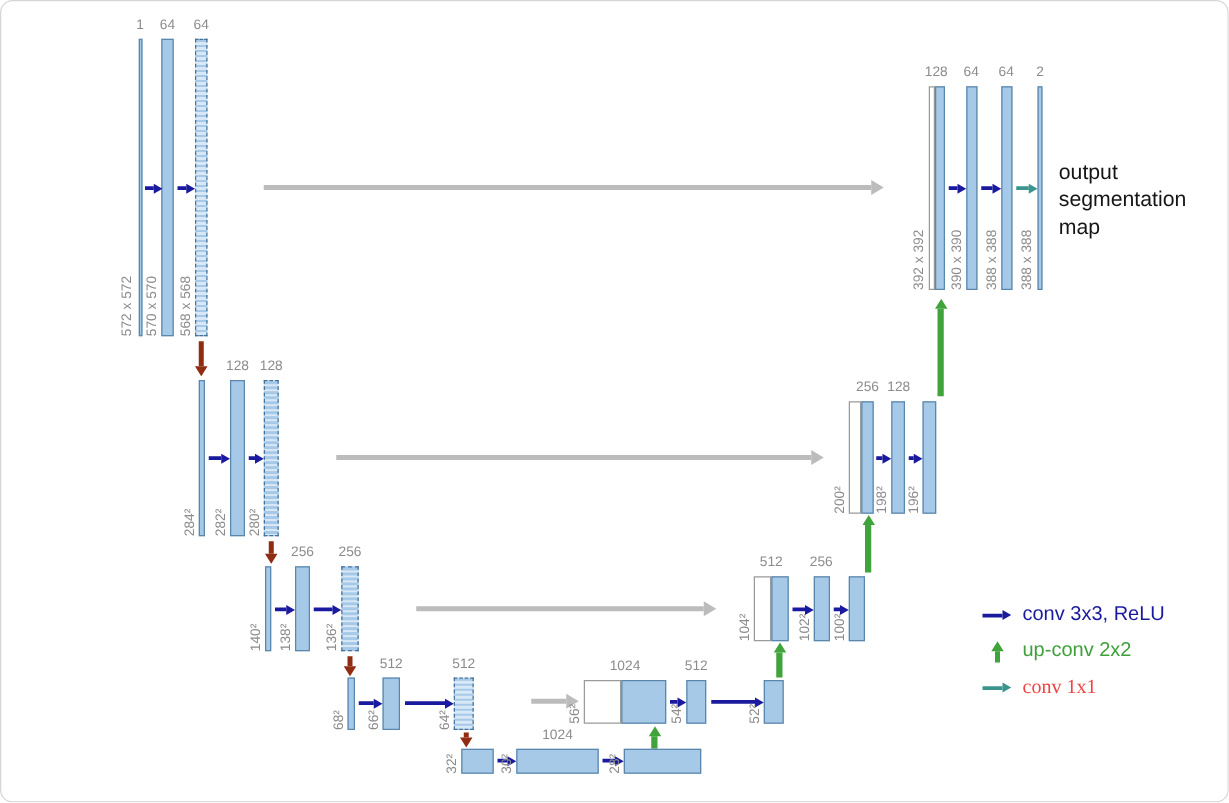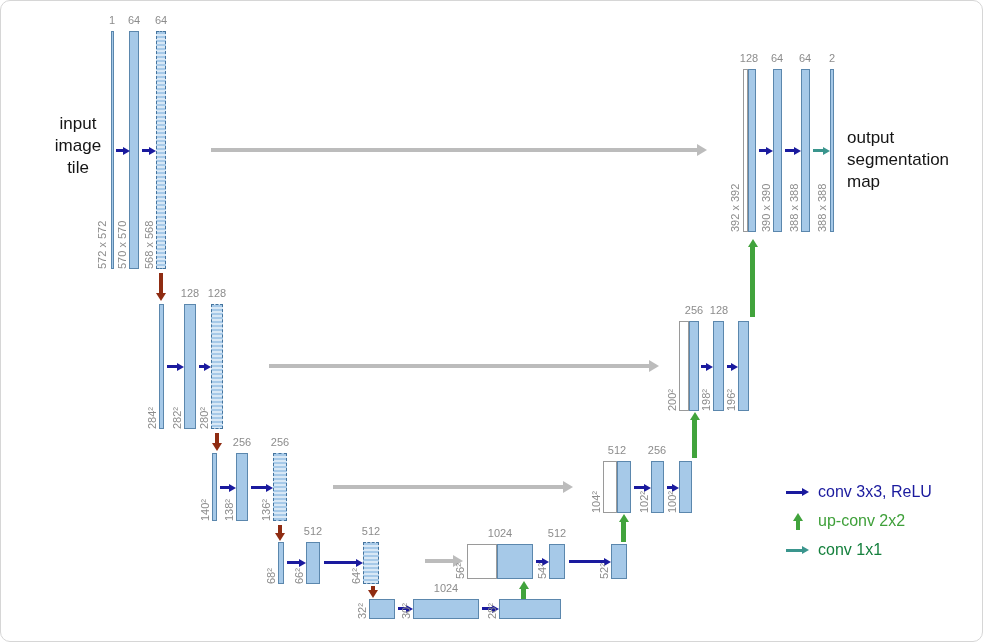--- a/index.html
+++ b/index.html
@@ -28,30 +28,27 @@
   .arr-u::after { content:""; position:absolute; bottom:100%; left:50%; transform:translateX(-50%);
                   width:0; height:0; border-bottom:8px solid var(--c);
                   border-left:5px solid transparent; border-right:5px solid transparent; }
   .c-blue { --c:#1a1a9e; } .c-gray { --c:#bcbcbc; } .c-red { --c:#8f2c12; }
   .c-green { --c:#41a33c; } .c-teal { --c:#3a958d; }
   .legend { position:absolute; left:783px; top:476px; }
   .lrow { display:flex; align-items:center; height:29px; }
   .licon { position:relative; width:34px; height:20px; flex:0 0 34px; }
   .ltext { font-size:16px; white-space:nowrap; }
   .lt-blue { color:#1a1a9e; } .lt-black { color:#1d1d1d; } .lt-red { color:#a33119; }
-  .lt-green { color:#3fa03a; } .lt-teal { color:#15803d; }
+  .lt-green { color:#3fa03a; } .lt-teal { color:#ef4444;font-family:Liberation Serif, serif; }
 </style>
 </head>
 <body>
 
 <div id="canvas">
 
-  <div class="note center" style="left:44px;top:112px;width:66px">input
-image
-tile</div>
   <div class="note" style="left:846px;top:126px;width:134px">output
 segmentation
 map</div>
 
   <div class="chlabel" style="left:111px;top:13px">1</div>
   <div class="chlabel" style="left:133px;top:13px">64</div>
   <div class="chlabel" style="left:160px;top:13px">64</div>
   <div class="box" style="left:110px;top:30px;width:3px;height:238px"></div>
   <div class="box" style="left:128px;top:30px;width:10px;height:238px"></div>
   <div class="box hatched" style="left:155px;top:30px;width:10px;height:238px"></div>

